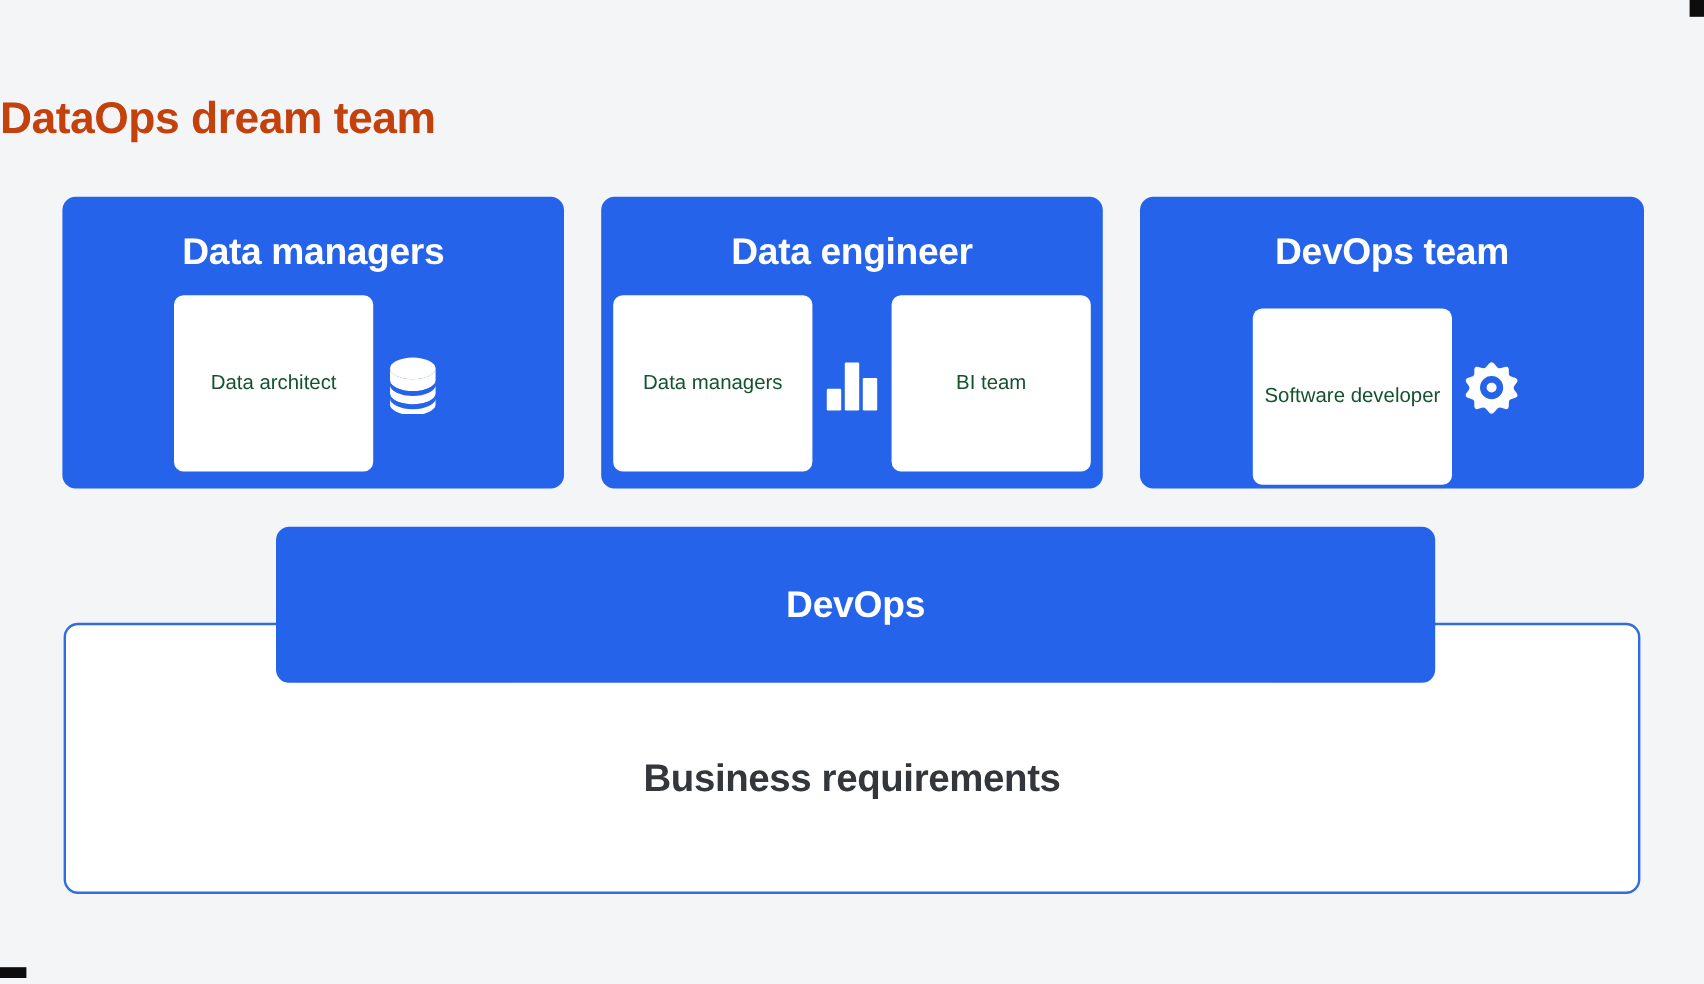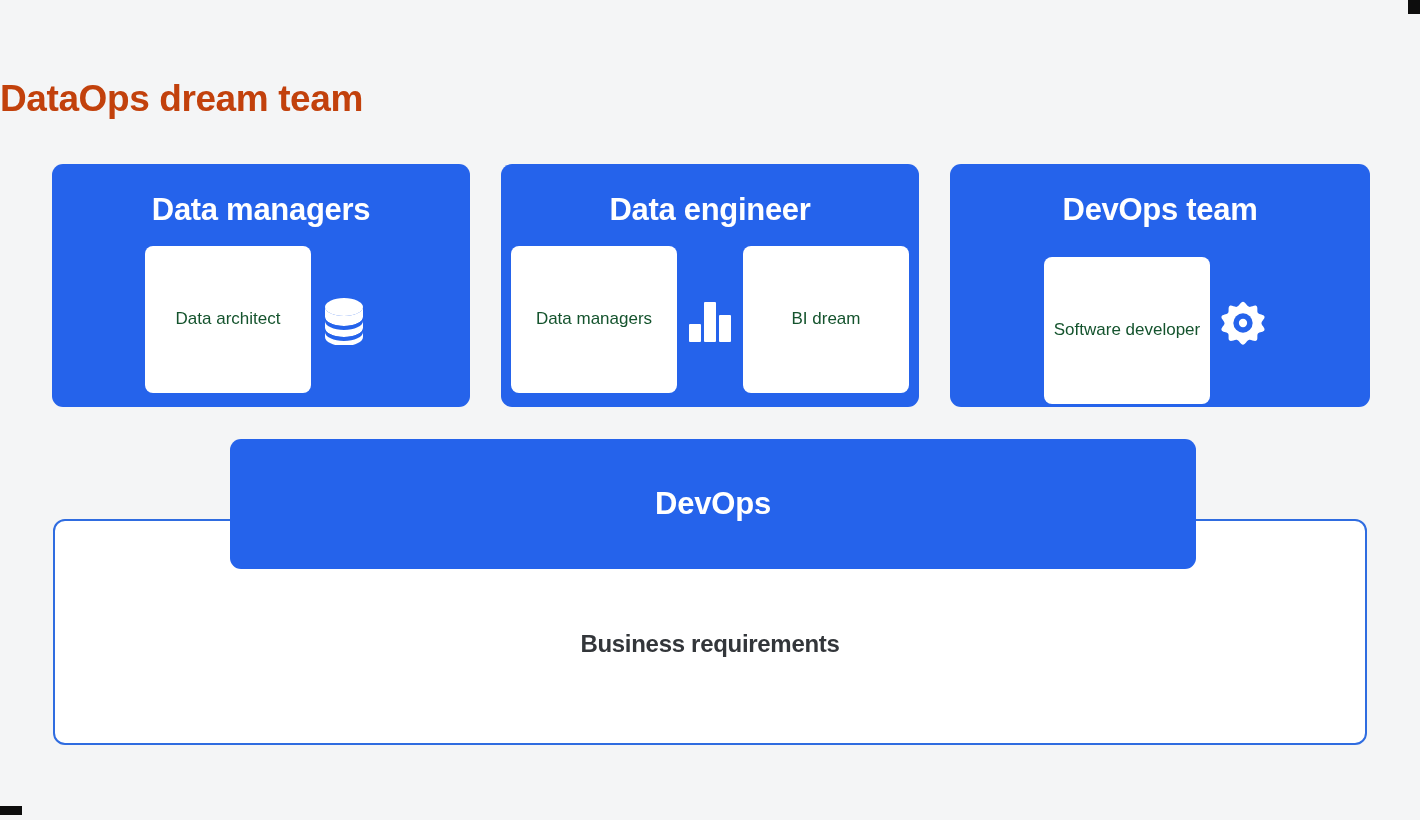--- a/index.html
+++ b/index.html
@@ -126,21 +126,21 @@
     border: 2px solid #2f6ce0;
     border-radius: 12px;
     z-index: 10;
   }
   #requirements-label {
     position: absolute;
     left: 0;
     top: 109px;
     width: 100%;
     text-align: center;
-    font-size: 24px;
+    font-size: 32px;
     font-weight: bold;
     color: #33363a;
     letter-spacing: -0.3px;
   }
 
   
   #dataops-band {
     position: absolute;
     left: 230px;
     top: 439px;
@@ -197,21 +197,21 @@
         <div class="role-box">Data managers</div>
         <div class="connector-icon">
           <span>
             <svg class="bars-icon" width="48" height="48" viewBox="0 0 48 48" aria-hidden="true">
               <rect x="3" y="28" width="12" height="18" rx="1" fill="#ffffff"></rect>
               <rect x="18" y="6" width="12" height="40" rx="1" fill="#ffffff"></rect>
               <rect x="33" y="19" width="12" height="27" rx="1" fill="#ffffff"></rect>
             </svg>
           </span>
         </div>
-        <div class="role-box">BI dream</div>
+        <div class="role-box">BI team</div>
       </div>
     </div>
 
     <div class="group-card wide">
       <div class="group-title">DevOps team</div>
       <div class="group-body">
         <div class="role-box narrow">Software developer</div>
         <div class="connector-icon">
           <span>
             <svg class="gear-icon" width="46" height="46" viewBox="0 0 100 100" aria-hidden="true">

